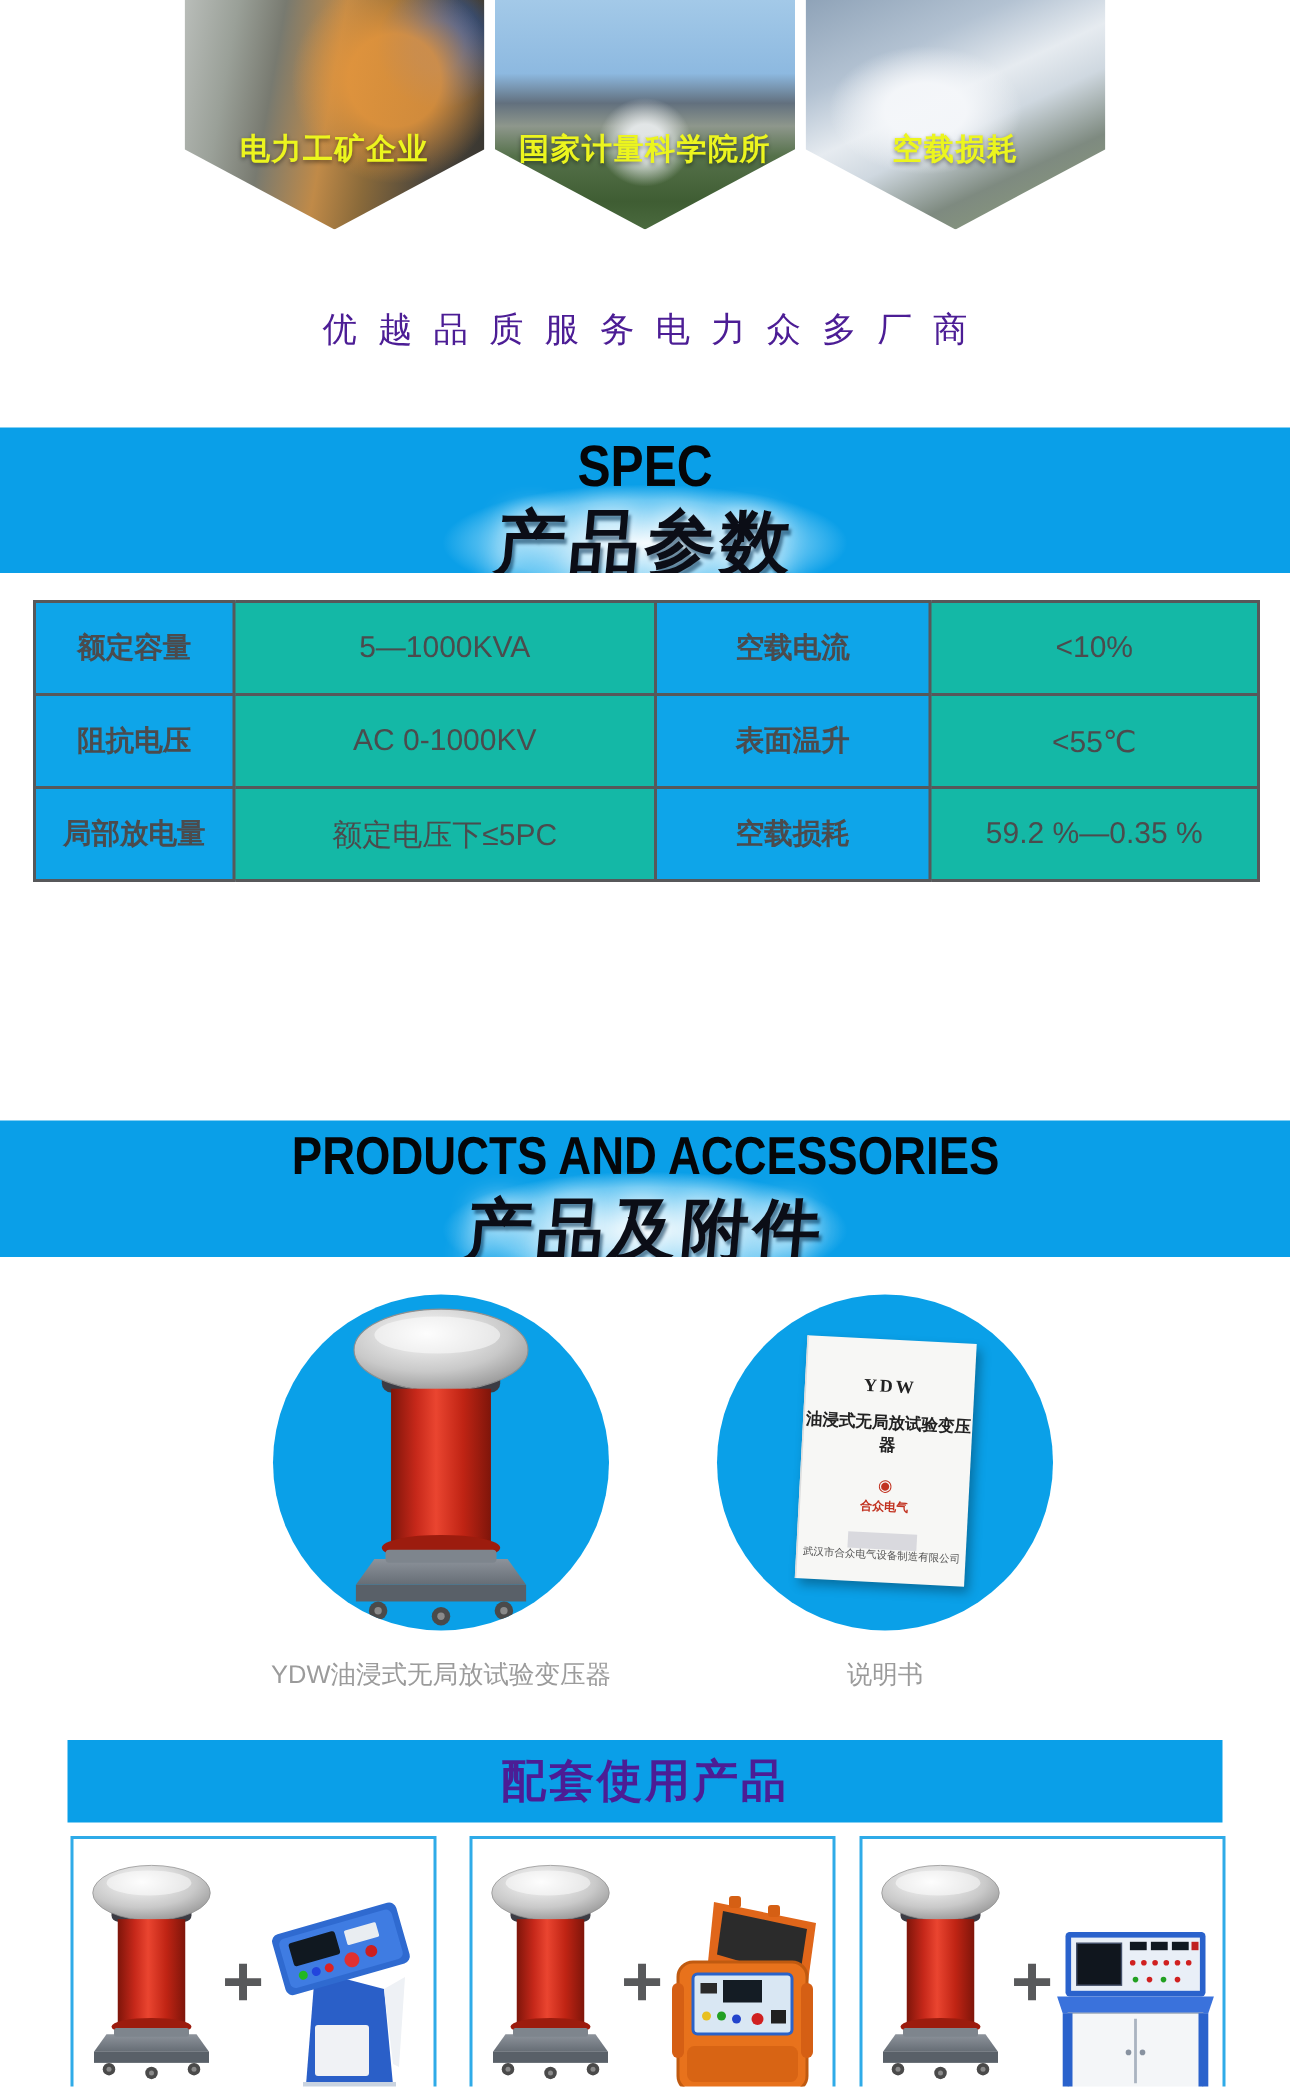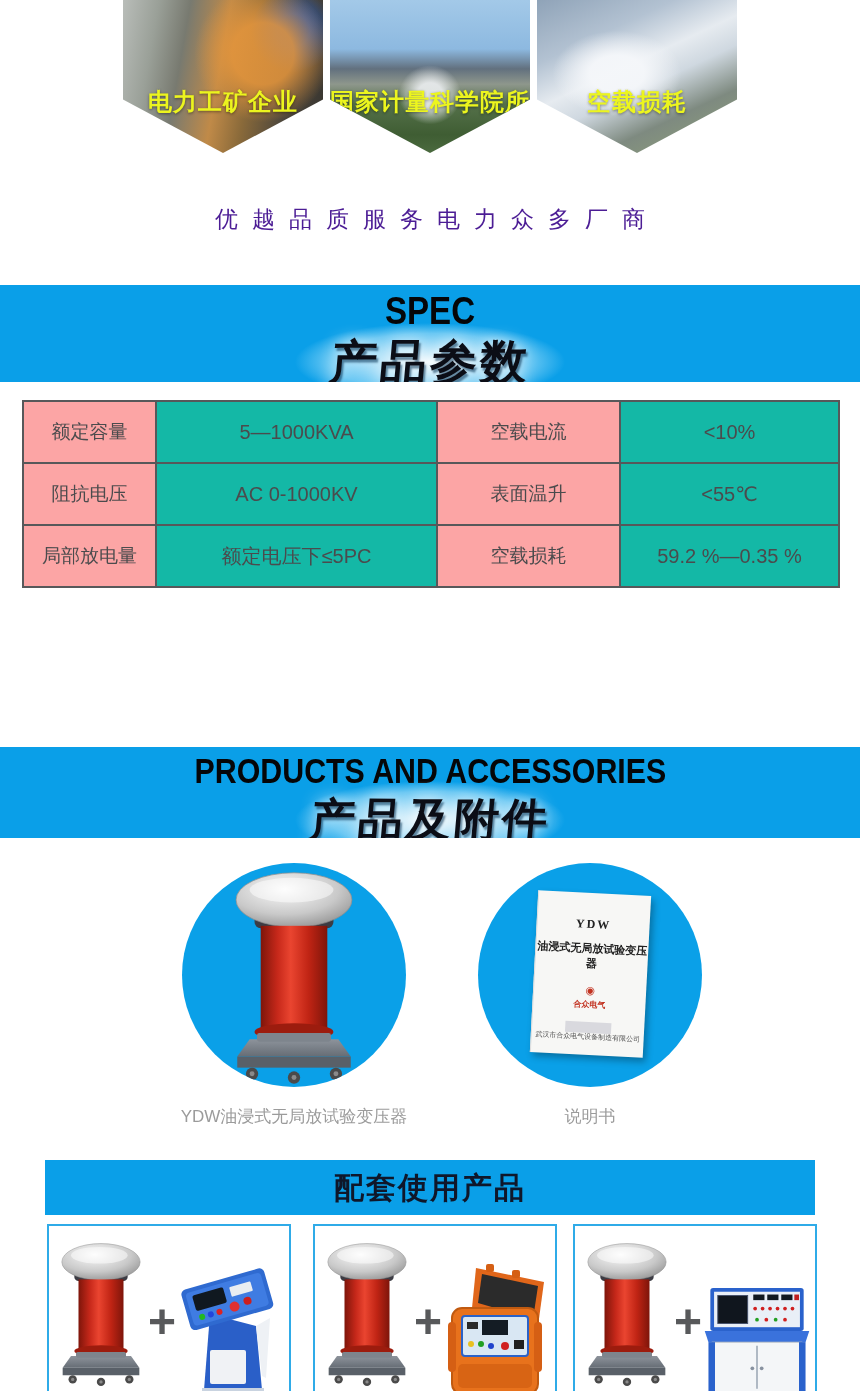--- a/index.html
+++ b/index.html
@@ -23,21 +23,21 @@
       radial-gradient(ellipse at 50% 62%, rgba(235,238,240,.9) 0 9%, rgba(235,238,240,0) 22%),
       linear-gradient(180deg,#a3c9e8 0%,#8db9e0 32%,#62707e 45%,#8e978c 55%,#55714a 68%,#3f5d33 88%,#4a6a3e 100%);
   }
   #hero3{left:537px;
     background:
       radial-gradient(ellipse at 40% 48%, rgba(245,247,250,.95) 0 16%, rgba(245,247,250,0) 38%),
       linear-gradient(155deg,#8fa3b8 0%,#b3c2d2 26%,#e6ebf0 44%,#cfd8e0 56%,#7e8a80 74%,#8a9a7c 90%,#74865f 100%);
   }
   .hero-label{
     position:absolute;top:86px;left:0;width:100%;text-align:center;
-    font-size:24px;font-weight:bold;color:#ecf51e;
+    font-size:20px;font-weight:bold;color:#ecf51e;
     text-shadow:0 1px 3px rgba(0,0,0,.45);letter-spacing:1px;
   }
   
   .tagline{
     position:absolute;top:204px;left:0;width:100%;text-align:center;
     font-size:23px;color:#4c1d95;letter-spacing:14px;text-indent:14px;
   }
   
   .banner{position:absolute;left:0;width:860px;background:#0a9fe8;text-align:center;overflow:hidden;}
   #spec-banner{top:285px;height:97px;}
@@ -59,21 +59,21 @@
   #acc-banner .banner-cn{font-size:45px;}
   
   #spec-table{
     position:absolute;left:22px;top:400px;width:816px;
     border-collapse:collapse;table-layout:fixed;
   }
   #spec-table td{
     border:2px solid #57585a;height:60px;text-align:center;vertical-align:middle;
     color:#4b4b4d;padding:0 4px;
   }
-  #spec-table td.param{background:#fca5a5;font-weight:normal;font-size:19px;}
+  #spec-table td.param{background:#0ea5e9;font-weight:bold;font-size:19px;}
   #spec-table td.value{background:#14b8a6;font-size:20px;}
   
   .circle{position:absolute;top:863px;width:224px;height:224px;border-radius:50%;background:#0aa0e8;overflow:hidden;}
   #circle1{left:182px;}
   #circle2{left:478px;}
   .transformer-slot{position:absolute;}
   #circle1 .transformer-slot{left:38px;top:6px;width:148px;height:216px;}
   .booklet{
     position:absolute;left:56px;top:30px;width:112px;height:162px;
     background:#f7f7f5;transform:rotate(3deg);
@@ -85,21 +85,21 @@
   .booklet .logo{margin-top:13px;font-size:8px;color:#c23220;font-weight:bold;}
   .booklet .logo:before{content:"◉";display:block;font-size:11px;color:#c23220;margin-bottom:2px;}
   .booklet .stamp{display:inline-block;margin-top:12px;width:46px;height:11px;background:#d9d9de;}
   .booklet .footer{position:absolute;bottom:13px;left:0;width:100%;font-size:7px;color:#555;}
   .caption{position:absolute;top:1105px;font-size:17px;color:#9b9b9b;text-align:center;}
   #caption1{left:129px;width:330px;}
   #caption2{left:480px;width:220px;}
   
   #companion-banner{
     position:absolute;left:45px;top:1160px;width:770px;height:55px;background:#0a9fe8;
-    color:#0f172a;font-size:30px;font-weight:bold;text-align:center;line-height:56px;letter-spacing:2px;
+    color:#4c1d95;font-size:30px;font-weight:bold;text-align:center;line-height:56px;letter-spacing:2px;
   }
   .combo-box{
     position:absolute;top:1224px;width:240px;height:190px;
     background:#ffffff;border:2px solid #2fabe8;overflow:hidden;
   }
   #box1{left:47px;}
   #box2{left:313px;}
   #box3{left:573px;}
   .combo-box .transformer-slot{left:2px;top:14px;width:100px;height:148px;}
   .plus{

